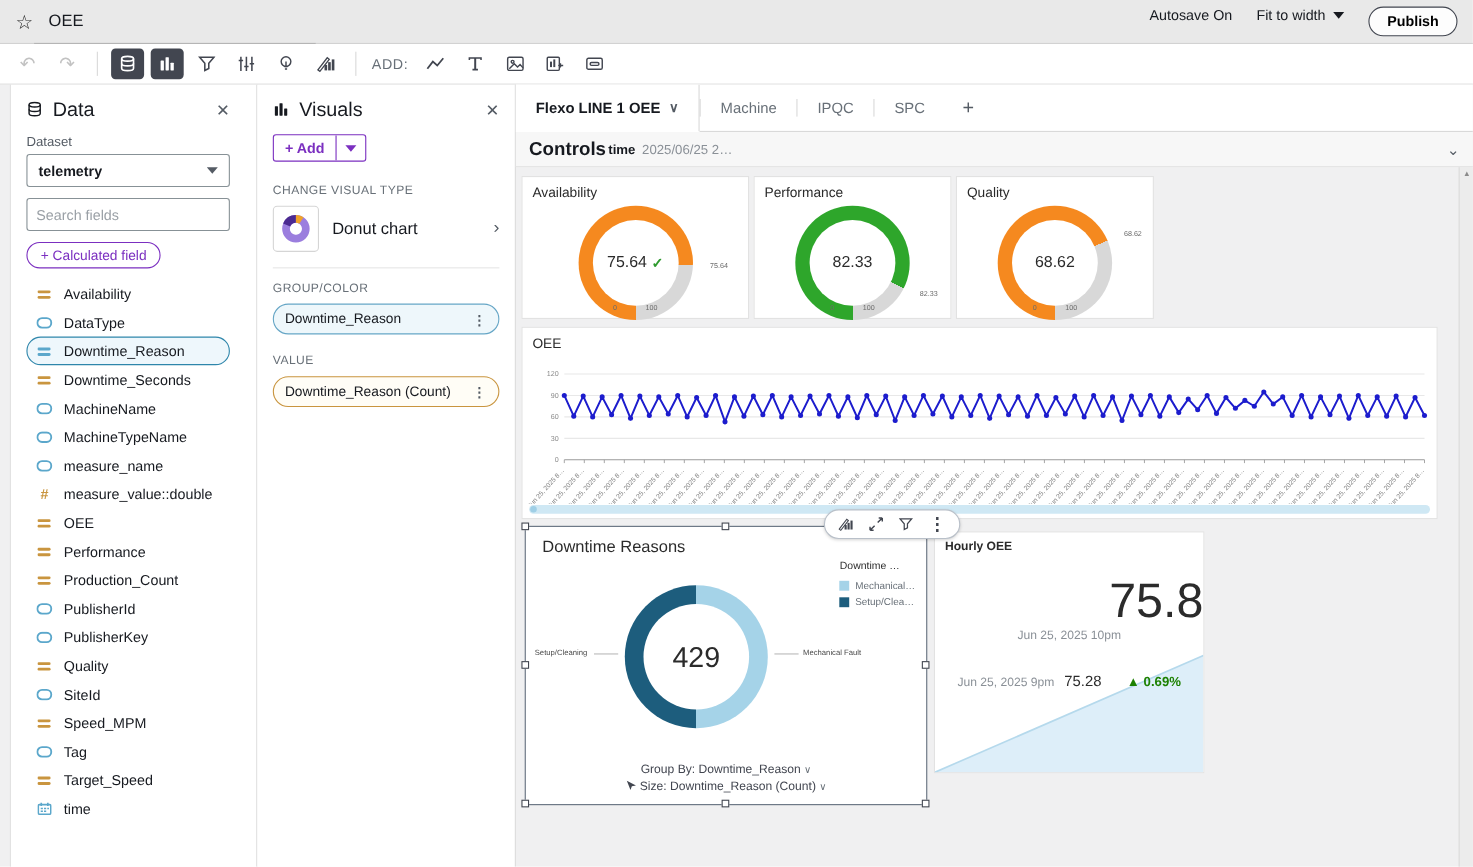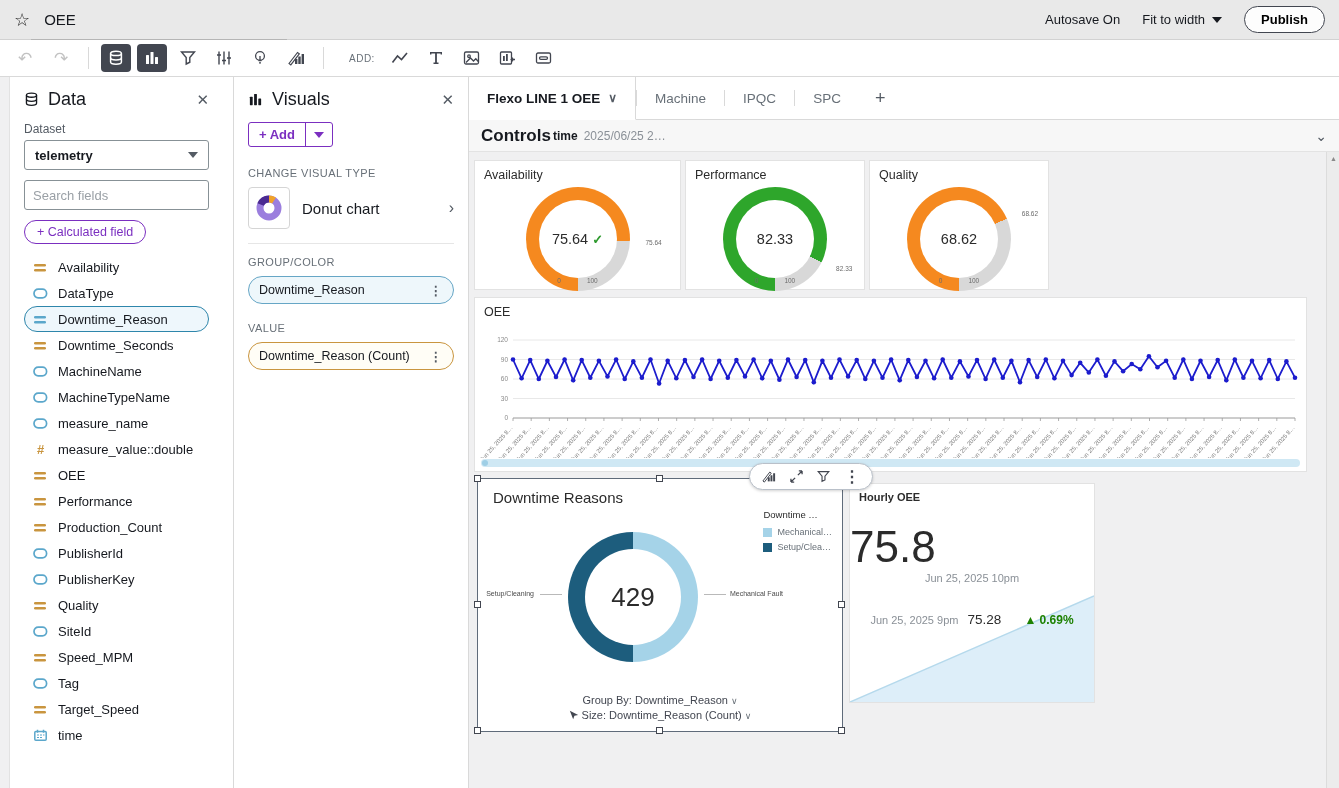--- a/index.html
+++ b/index.html
@@ -5,36 +5,36 @@
   * { box-sizing: border-box; margin: 0; padding: 0; }
   html,body { width:1339px; height:788px; overflow:hidden; background:#fff;
     font-family:"Liberation Sans", sans-serif; color:#16191f; }
 
   
   .topbar { height:40px; background:#e9e9e9; border-bottom:1px solid #d2d2d2;
     display:flex; align-items:center; padding:0 14px; position:relative; }
   .star { font-size:18px; color:#2b2b2b; margin-right:14px; cursor:pointer; }
   .doc-title { font-size:15px; color:#16191f; }
   .title-underline { position:absolute; left:31px; top:39px; width:256px; height:1px; background:#b5b5b5; }
-  .topbar-right { margin-left:auto; display:flex; align-items:center; gap:22px; }
+  .topbar-right { margin-left:auto; display:flex; align-items:flex-start; gap:22px; }
   .autosave { font-size:13px; color:#16191f; }
   .fit-width { font-size:13px; display:flex; align-items:center; gap:7px; cursor:pointer; }
   .caret-down { width:0; height:0; border-left:5px solid transparent; border-right:5px solid transparent; border-top:6px solid #16191f; }
   .publish-btn { font-size:13px; font-weight:700; border:1px solid #424650; border-radius:16px;
     background:#fdfdfd; padding:5px 16px; cursor:pointer; }
 
   
   .toolbar { height:37px; background:#fff; border-bottom:1px solid #d9d9d9;
     display:flex; align-items:center; padding:0 10px; gap:6px; }
   .tb-btn { width:30px; height:28px; display:flex; align-items:center; justify-content:center;
     border-radius:4px; cursor:pointer; color:#424650; }
   .tb-btn.disabled { color:#c2c2c2; cursor:default; }
   .tb-btn.active-dark { background:#424650; color:#fff; }
   .tb-sep { width:1px; height:22px; background:#d9d9d9; margin:0 6px; }
-  .add-label { font-size:10px; color:#687078; letter-spacing:.5px; margin:0 4px 0 13px; }
+  .add-label { font-size:13px; color:#687078; letter-spacing:.5px; margin:0 4px 0 2px; }
   .undo-glyph { font-size:17px; line-height:1; }
 
   
   .main { display:flex; height:711px; }
   .gutter { width:10px; background:#f0f0f1; border-right:1px solid #e2e2e2; }
   .panel { background:#fff; border-right:1px solid #d9d9d9; }
   .data-panel { width:224px; padding:12px 24px 0 14px; overflow:hidden; }
   .visuals-panel { width:235px; padding:12px 14px 0 14px; }
   .panel-head { display:flex; align-items:center; gap:9px; margin-bottom:12px; }
   .panel-title { font-size:18px; font-weight:400; }
@@ -128,21 +128,21 @@
   .donut { position:absolute; border-radius:50%; }
   .donut .hole { position:absolute; border-radius:50%; background:#fff; display:flex; align-items:center; justify-content:center; }
   .donut-center { font-size:26px; color:#2b2b2b; }
   .slice-label { position:absolute; font-size:7px; color:#4a4a4a; white-space:nowrap; }
   .leader { position:absolute; height:1px; background:#b9b9b9; }
   .dt-footer { position:absolute; left:0; right:0; bottom:10px; text-align:center; font-size:11px; color:#424650; }
   .dt-footer .rowl { margin-top:3px; }
   .dt-footer .chev { font-size:9px; color:#687078; }
 
   
-  .kpi-big { position:absolute; left:0; right:0; top:38px; text-align:left; font-size:44px; color:#2b2b2b; }
+  .kpi-big { position:absolute; left:0; right:0; top:38px; text-align:right; font-size:44px; color:#2b2b2b; }
   .kpi-date { position:absolute; left:0; right:0; top:88px; text-align:center; font-size:11px; color:#8a9097; }
   .kpi-cmp { position:absolute; left:0; right:0; top:128px; text-align:center; font-size:11px; color:#8a9097; }
   .kpi-cmp .pv { color:#2b2b2b; font-size:13.5px; margin:0 6px; }
   .kpi-delta { color:#1d8102; font-weight:700; font-size:12px; margin-left:14px; }
   .kpi-spark { position:absolute; left:0; right:0; bottom:0; }
   svg text { font-family:"Liberation Sans",sans-serif; }
 </style>
 </head>
 <body>
 

